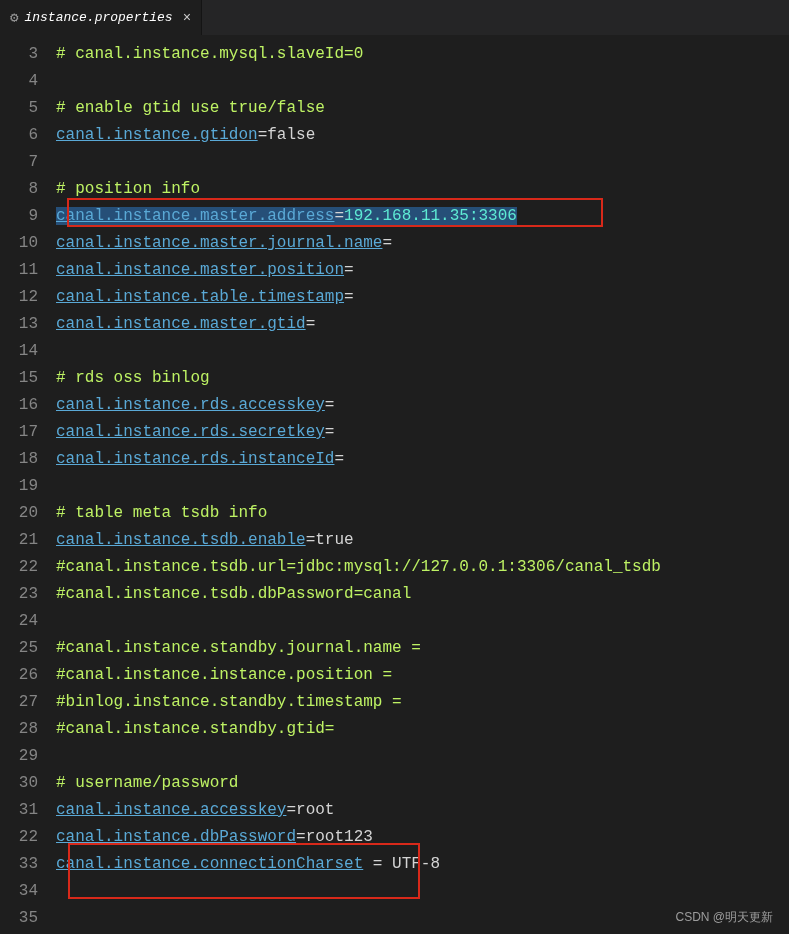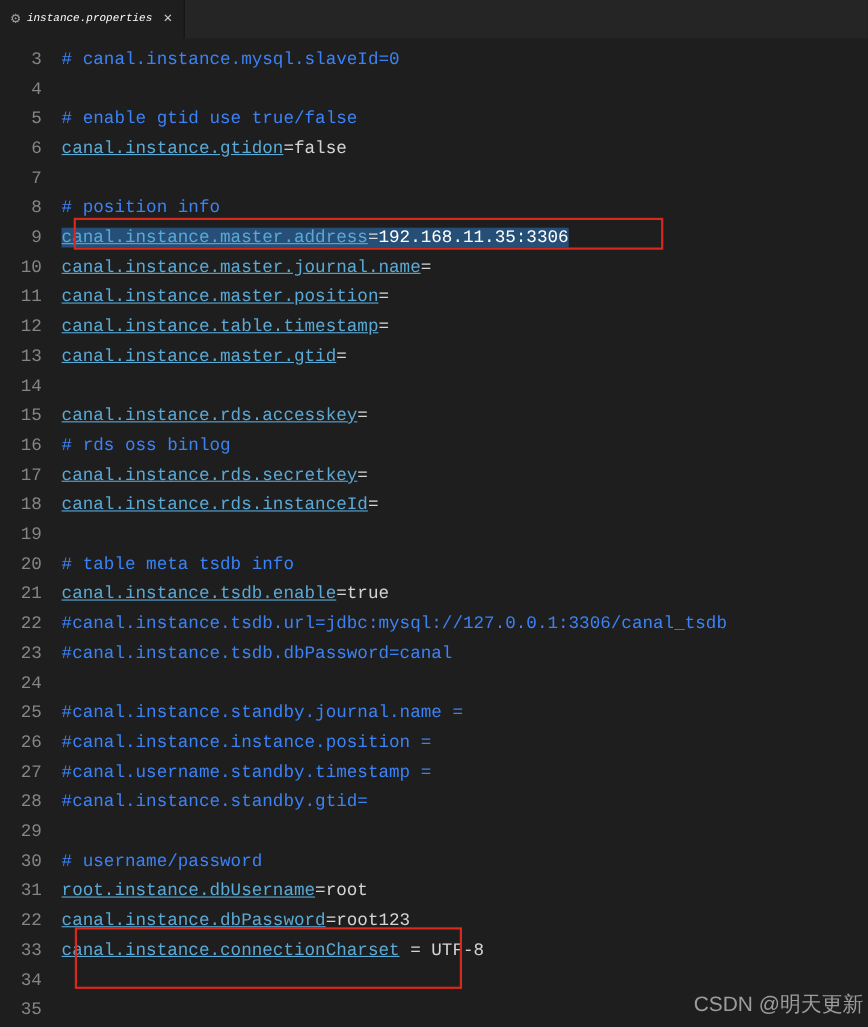--- a/index.html
+++ b/index.html
@@ -26,21 +26,21 @@
   padding: 0 10px;
   gap: 6px;
   border-right: 1px solid #141414;
 }
 .tab .gear {
   color: #999;
   font-size: 14px;
 }
 .tab .title {
   color: #fff;
-  font-size: 10px;
+  font-size: 13px;
   font-style: italic;
 }
 .tab .close {
   color: #ccc;
   font-size: 14px;
   margin-left: 4px;
 }
 .editor {
   display: flex;
   padding-top: 6px;
@@ -54,41 +54,41 @@
 }
 .code {
   flex: 1;
 }
 .line {
   height: 27px;
   line-height: 27px;
   white-space: pre;
   position: relative;
 }
-.comment { color: #3b82f6; }
+.comment { color: #bef264; }
 .key { color: #5aa9d6; text-decoration: underline; }
 .eq { color: #d4d4d4; }
 .val { color: #d4d4d4; }
 .sel {
   background: #264f78;
   display: inline;
 }
 .sel .key { color: #5aa9d6; }
-.sel .val { color: #ffffff; text-align: center; }
+.sel .val { color: #5eead4; text-align: center; }
 .redbox {
   position: absolute;
   border: 2px solid #d8291a;
   pointer-events: none;
 }
 .watermark {
   position: absolute;
-  right: 4px;
+  right: 16px;
   bottom: 8px;
   color: #aaa;
-  font-size: 19px;
+  font-size: 12px;
   font-family: sans-serif;
   opacity: 0.9;
 }
 </style>
 </head>
 <body>
 
 <div class="tab-bar">
   <div class="tab">
     <span class="gear">⚙</span>
@@ -139,37 +139,37 @@
       <div class="line"><span class="comment"># enable gtid use true/false</span></div>
       <div class="line"><span class="key">canal.instance.gtidon</span><span class="eq">=</span><span class="val">false</span></div>
       <div class="line">&nbsp;</div>
       <div class="line"><span class="comment"># position info</span></div>
       <div class="line"><span class="sel"><span class="key">canal.instance.master.address</span><span class="eq">=</span><span class="val">192.168.11.35:3306</span></span></div>
       <div class="line"><span class="key">canal.instance.master.journal.name</span><span class="eq">=</span><span class="val"></span></div>
       <div class="line"><span class="key">canal.instance.master.position</span><span class="eq">=</span><span class="val"></span></div>
       <div class="line"><span class="key">canal.instance.table.timestamp</span><span class="eq">=</span><span class="val"></span></div>
       <div class="line"><span class="key">canal.instance.master.gtid</span><span class="eq">=</span><span class="val"></span></div>
       <div class="line">&nbsp;</div>
+      <div class="line"><span class="comment"># rds oss binlog</span></div>
       <div class="line"><span class="key">canal.instance.rds.accesskey</span><span class="eq">=</span><span class="val"></span></div>
-      <div class="line"><span class="comment"># rds oss binlog</span></div>
       <div class="line"><span class="key">canal.instance.rds.secretkey</span><span class="eq">=</span><span class="val"></span></div>
       <div class="line"><span class="key">canal.instance.rds.instanceId</span><span class="eq">=</span><span class="val"></span></div>
       <div class="line">&nbsp;</div>
       <div class="line"><span class="comment"># table meta tsdb info</span></div>
       <div class="line"><span class="key">canal.instance.tsdb.enable</span><span class="eq">=</span><span class="val">true</span></div>
       <div class="line"><span class="comment">#canal.instance.tsdb.url=jdbc:mysql://127.0.0.1:3306/canal_tsdb</span></div>
       <div class="line"><span class="comment">#canal.instance.tsdb.dbPassword=canal</span></div>
       <div class="line">&nbsp;</div>
       <div class="line"><span class="comment">#canal.instance.standby.journal.name =</span></div>
       <div class="line"><span class="comment">#canal.instance.instance.position =</span></div>
-      <div class="line"><span class="comment">#canal.username.standby.timestamp =</span></div>
+      <div class="line"><span class="comment">#binlog.instance.standby.timestamp =</span></div>
       <div class="line"><span class="comment">#canal.instance.standby.gtid=</span></div>
       <div class="line">&nbsp;</div>
       <div class="line"><span class="comment"># username/password</span></div>
-      <div class="line"><span class="key">root.instance.dbUsername</span><span class="eq">=</span><span class="val">root</span></div>
+      <div class="line"><span class="key">canal.instance.accesskey</span><span class="eq">=</span><span class="val">root</span></div>
       <div class="line"><span class="key">canal.instance.dbPassword</span><span class="eq">=</span><span class="val">root123</span></div>
       <div class="line"><span class="key">canal.instance.connectionCharset</span><span class="eq"> = </span><span class="val">UTF-8</span></div>
     </div>
 </div>
 
 <div class="redbox" id="rb1" style="top: 198px; left: 67px; width: 536px; height: 29px;"></div>
 <div class="redbox" id="rb2" style="top: 843px; left: 68px; width: 352px; height: 56px;"></div>
 
 <div class="watermark">CSDN @明天更新</div>
 

